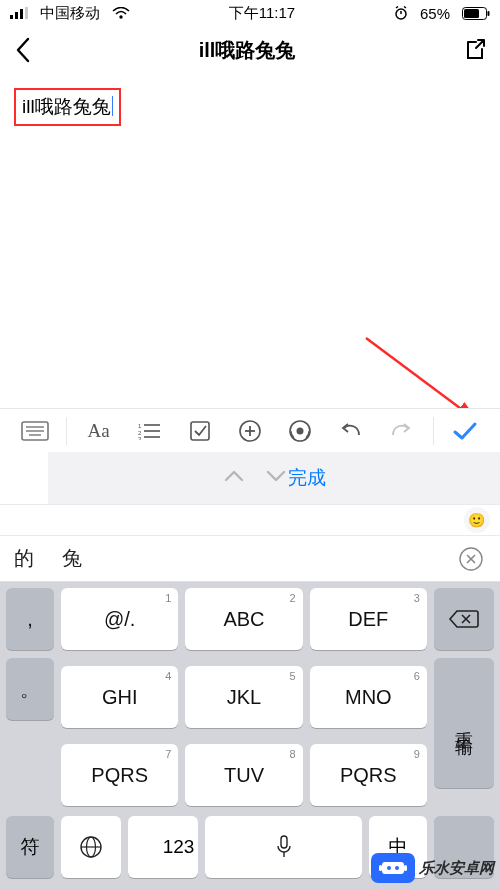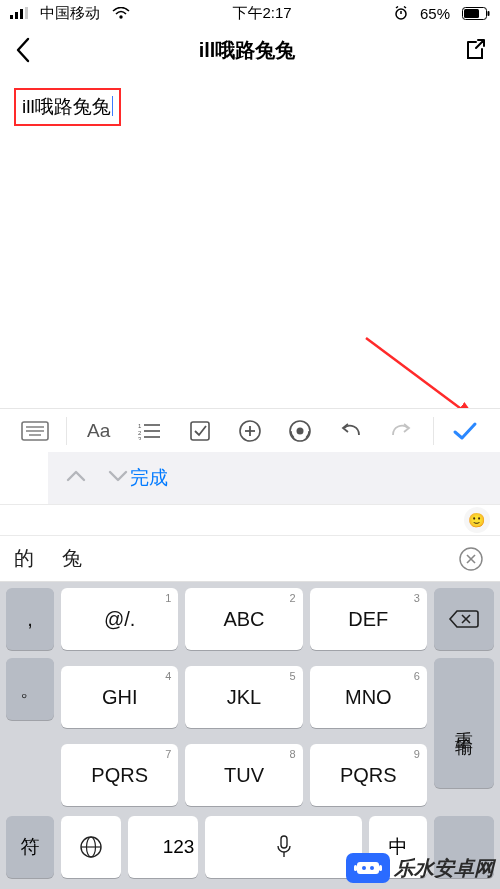--- a/index.html
+++ b/index.html
@@ -24,21 +24,21 @@
   
   .arrow-svg { position: absolute; pointer-events: none; }
 
   
   .toolbar { position: absolute; top: 408px; left: 0; right: 0; height: 44px; display: flex; align-items: center; padding: 0 10px; gap: 0; border-top: 1px solid #e6e6e6; background: #fff; }
   .toolbar .tcell { flex: 1; display: flex; align-items: center; justify-content: center; }
   .toolbar .sep { width:1px; height: 28px; background:#e6e6e6; margin: 0 6px; }
   .toolbar svg { display:block; }
 
   
-  .accrow { position: absolute; top: 452px; left:0; right:0; height: 52px; background:#f2f2f5; display:flex; align-items:center; padding: 0 16px; justify-content:flex-start;margin-left:48px; }
+  .accrow { position: absolute; top: 452px; left:0; right:0; height: 52px; background:#f2f2f5; display:flex; align-items:center; padding: 0 16px; justify-content:center;margin-left:48px; }
   .accrow .arrows { display:flex; gap:18px; }
   .done { font-size: 19px; color:#007aff; }
 
   
   .bubblebar { position:absolute; top:504px; left:0; right:0; height:32px; background:#fff; border-top:1px solid #eaeaea; border-bottom:1px solid #eaeaea; display:flex; justify-content:flex-end; align-items:center; padding:0 10px;}
   .avatar { width:26px; height:26px; border-radius:50%; background:#f6f6f6 ; display:flex; align-items:center; justify-content:center; font-size:14px;}
 
   
   .candrow { position:absolute; top:536px; left:0; right:0; height:46px; background:#fff; border-bottom:1px solid #e0e0e0; display:flex; align-items:center; padding:0 14px; }
   .cand { font-size:20px; color:#222; margin-right:28px; }
@@ -57,21 +57,21 @@
   .sidecol { display:flex; flex-direction:column; gap:8px; }
   .midgrid { display:flex; flex-direction:column; gap:8px; flex:1; }
 
   
   .bottomrow { display:flex; gap:7px; }
   .keybottom { background:#b7bcc5; border-radius:6px; box-shadow:0 1px 0 #a0a2a8; height:62px; display:flex; align-items:center; justify-content:center; font-size:19px; }
 
   
   .watermark { position:absolute; right:6px; bottom:6px; display:flex; align-items:center; gap:4px; }
   .wm-badge { width:44px; height:30px; border-radius:7px; background:#2a6bff; display:flex; align-items:center; justify-content:center; }
-  .wm-text { font-size:20px; font-weight:700; color:#2a2a2a; font-style:italic; }
+  .wm-text { font-size:15px; font-weight:700; color:#2a2a2a; font-style:italic; }
 </style>
 </head>
 <body>
 
 <div class="status">
   <div class="left">
     <span>
       <svg width="18" height="12" viewBox="0 0 18 12">
           <rect x="0" y="8" width="3" height="4" fill="#000"></rect>
           <rect x="5" y="5" width="3" height="7" fill="#000"></rect>
@@ -81,21 +81,21 @@
     </span>
     <span>中国移动</span>
     <span>
       <svg width="18" height="12" viewBox="0 0 18 12">
           <path d="M1 4 Q9 -3 17 4" stroke="#000" stroke-width="1.6" fill="none"></path>
           <path d="M4 7 Q9 2 14 7" stroke="#000" stroke-width="1.6" fill="none"></path>
           <circle cx="9" cy="10" r="1.7" fill="#000"></circle>
         </svg>
     </span>
   </div>
-  <div>下午2:17</div>
+  <div>下午11:17</div>
   <div class="right">
     <span>
       <svg width="14" height="14" viewBox="0 0 14 14">
           <circle cx="7" cy="8" r="5" stroke="#000" stroke-width="1.5" fill="none"></circle>
           <line x1="7" y1="8" x2="7" y2="5" stroke="#000" stroke-width="1.5"></line>
           <line x1="2" y1="2" x2="4" y2="0.5" stroke="#000" stroke-width="1.5"></line>
           <line x1="12" y1="2" x2="10" y2="0.5" stroke="#000" stroke-width="1.5"></line>
         </svg>
     </span>
     <span>65%</span>
@@ -143,21 +143,21 @@
   <div class="tcell">
     <svg width="28" height="20" viewBox="0 0 28 20">
         <rect x="1" y="1" width="26" height="18" rx="2" stroke="#777" stroke-width="1.6" fill="none"></rect>
         <line x1="5" y1="6" x2="23" y2="6" stroke="#777" stroke-width="1.4"></line>
         <line x1="5" y1="10" x2="23" y2="10" stroke="#777" stroke-width="1.4"></line>
         <line x1="8" y1="14" x2="20" y2="14" stroke="#777" stroke-width="1.4"></line>
       </svg>
   </div>
   <div class="sep"></div>
   <div class="tcell">
-      <span style="font-size:19px;color:#555;">Aa</span>
+      <span style="font-size:19px;color:#555;font-family:Liberation Serif, serif;">Aa</span>
     </div>
   <div class="tcell">
     <svg width="22" height="18" viewBox="0 0 22 18">
         <text x="0" y="6" font-size="6" fill="#555">1</text>
         <line x1="6" y1="3" x2="22" y2="3" stroke="#555" stroke-width="1.6"></line>
         <text x="0" y="12.5" font-size="6" fill="#555">2</text>
         <line x1="6" y1="9" x2="22" y2="9" stroke="#555" stroke-width="1.6"></line>
         <text x="0" y="18.5" font-size="6" fill="#555">3</text>
         <line x1="6" y1="15" x2="22" y2="15" stroke="#555" stroke-width="1.6"></line>
       </svg>

